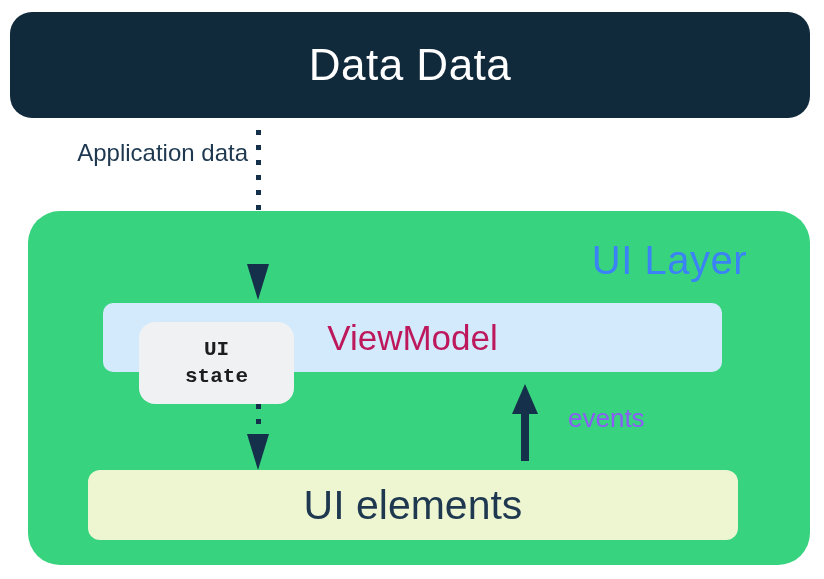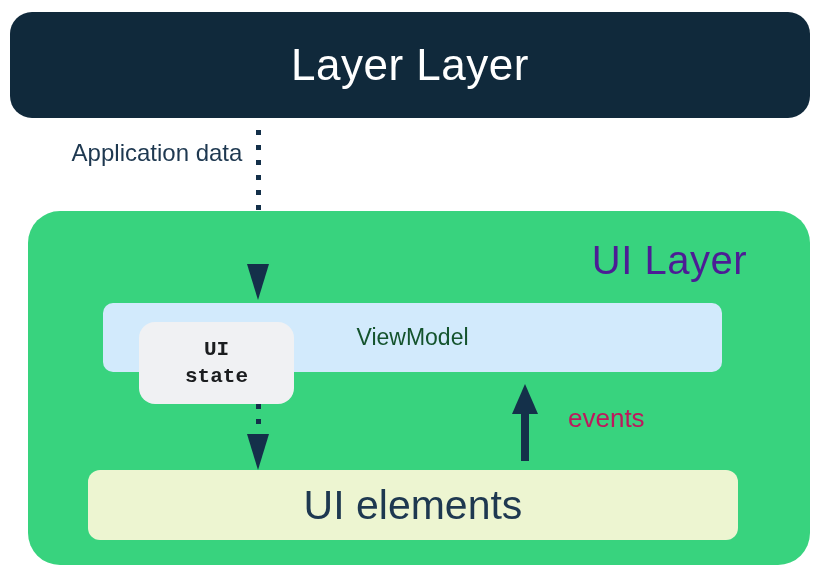--- a/index.html
+++ b/index.html
@@ -13,21 +13,21 @@
   
   .data-layer-box{
     position:absolute;left:10px;top:12px;width:800px;height:106px;
     background:#10293B;border-radius:22px;
     display:flex;align-items:center;justify-content:center;
   }
   .data-layer-box span{color:#ffffff;font-size:44px;letter-spacing:.5px;}
   
   .app-data-label{
     position:absolute;left:66px;top:138px;width:182px;
-    text-align:center;font-size:24px;line-height:29px;color:#1E3850;
+    text-align:right;font-size:24px;line-height:29px;color:#1E3850;
   }
   
   .dotted-line{
     position:absolute;width:5px;
     background-image:repeating-linear-gradient(to bottom,#14304A 0px,#14304A 5px,transparent 5px,transparent 15px);
   }
   .line1{left:256px;top:130px;height:134px;}
   .line2{left:256px;top:404px;height:32px;}
   .arrowhead-down{
     position:absolute;width:0;height:0;
@@ -36,29 +36,29 @@
   }
   .head1{left:247px;top:264px;}
   .head2{left:247px;top:434px;}
   
   .ui-layer-box{
     position:absolute;left:28px;top:211px;width:782px;height:354px;
     background:#38D37E;border-radius:32px;
   }
   .ui-layer-title{
     position:absolute;right:77px;top:238px;
-    color:#4c1d95;font-size:40px;letter-spacing:.5px;
+    color:#3b82f6;font-size:40px;letter-spacing:.5px;
   }
   
   .viewmodel-box{
     position:absolute;left:103px;top:303px;width:619px;height:69px;
     background:#D2EAFC;border-radius:10px;
     display:flex;align-items:center;justify-content:center;
   }
-  .viewmodel-box span{color:#14532d;font-size:23px;}
+  .viewmodel-box span{color:#be185d;font-size:35px;}
   
   .ui-state-box{
     position:absolute;left:139px;top:322px;width:155px;height:82px;
     background:#F0F1F3;border-radius:16px;
     display:flex;align-items:center;justify-content:center;
   }
   .ui-state-box span{
     display:block;width:84px;text-align:center;
     font-family:"Liberation Mono", monospace;font-weight:bold;
     font-size:21px;line-height:27px;color:#1B1D1F;
@@ -68,37 +68,37 @@
     position:absolute;left:512px;top:384px;width:0;height:0;
     border-left:13px solid transparent;border-right:13px solid transparent;
     border-bottom:30px solid #14304A;
   }
   .up-arrow-shaft{
     position:absolute;left:521px;top:410px;width:8px;height:51px;
     background:#14304A;
   }
   .events-label{
     position:absolute;left:568px;top:403px;
-    color:#be185d;font-size:26px;
+    color:#8b5cf6;font-size:26px;
   }
   
   .ui-elements-box{
     position:absolute;left:88px;top:470px;width:650px;height:70px;
     background:#EDF5D1;border-radius:12px;
     display:flex;align-items:center;justify-content:center;
   }
   .ui-elements-box span{color:#1E3850;font-size:41px;}
 </style>
 </head>
 <body>
 
 <div class="canvas">
 
   <div class="data-layer-box">
-    <span>Layer Layer</span>
+    <span>Data Data</span>
   </div>
 
   <div class="app-data-label">Application data</div>
 
   <div class="dotted-line line1"></div>
 
   <div class="ui-layer-box"></div>
   <div class="ui-layer-title">UI Layer</div>
 
   <div class="viewmodel-box">

